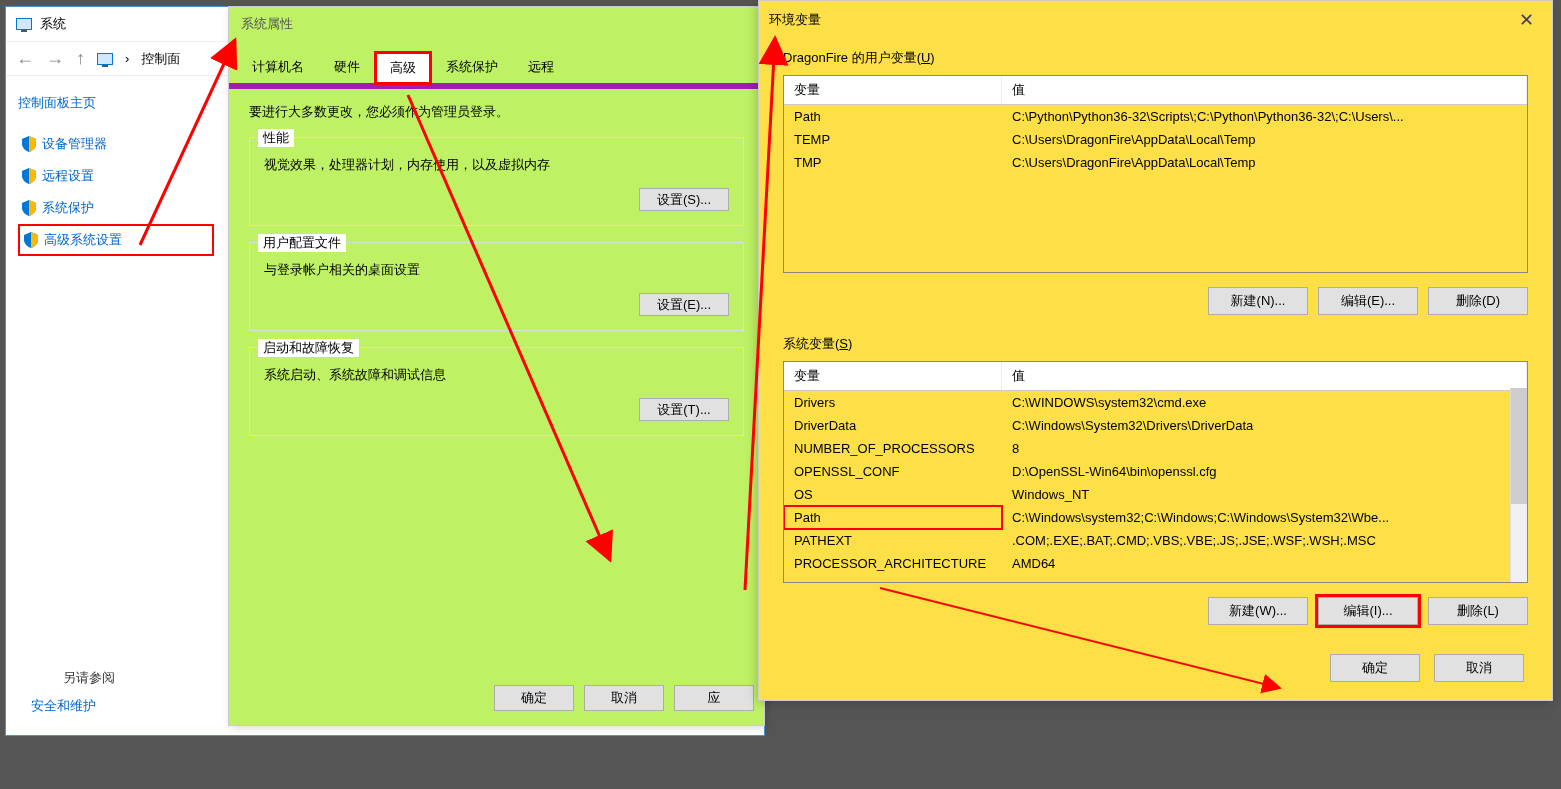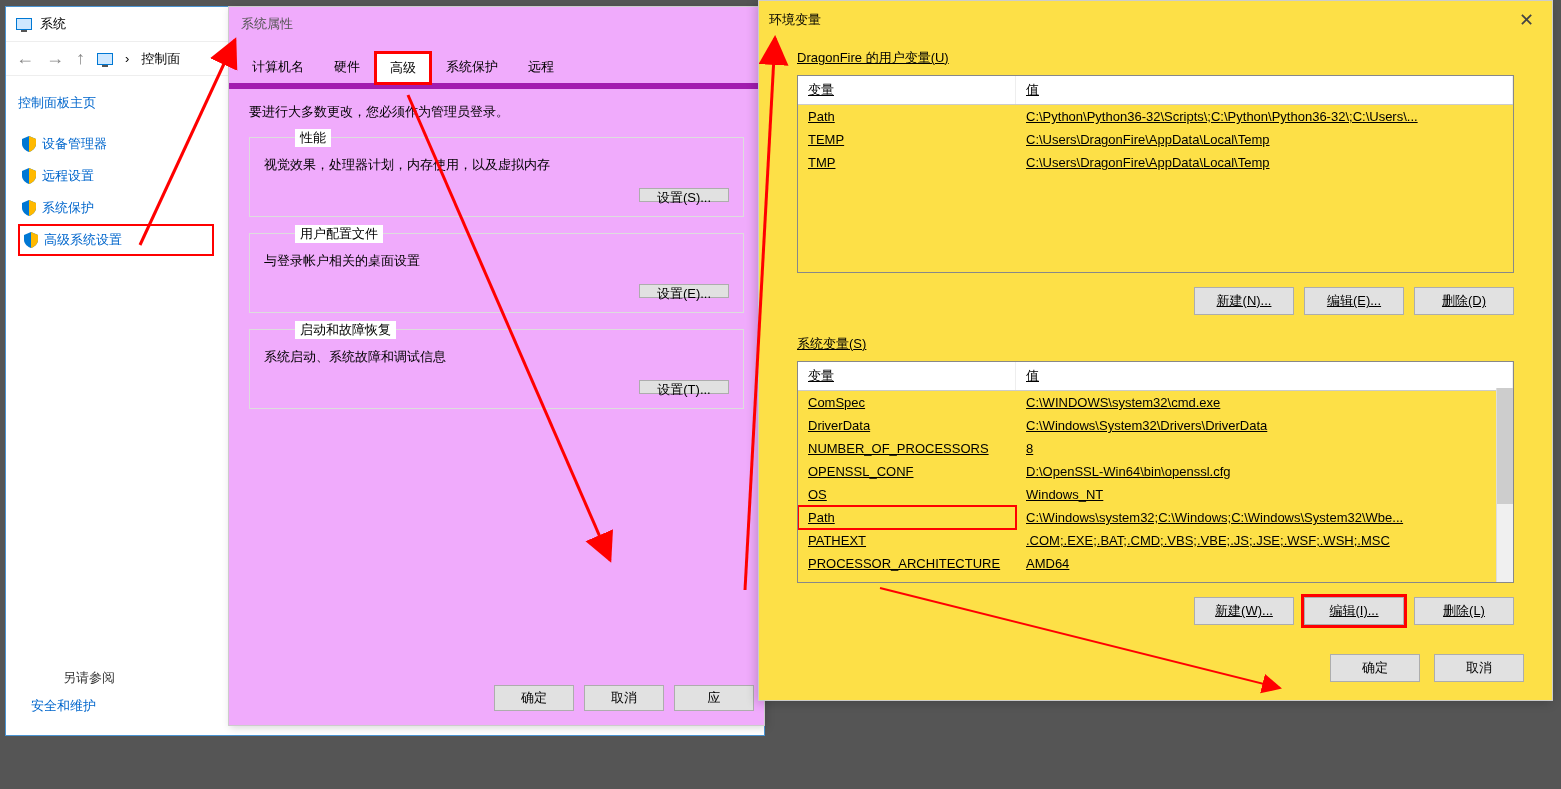--- a/index.html
+++ b/index.html
@@ -17,44 +17,44 @@
 .sidebar-heading { color: #0066cc; margin-bottom: 16px; }
 .sidebar-link { display: flex; align-items: center; gap: 6px; color: #0066cc; padding: 7px 4px; }
 .sidebar-link.boxed { border: 2px solid #ff0000; padding: 5px 4px; }
 .shield { width: 14px; height: 16px; }
 .shield svg { width: 100%; height: 100%; }
 .sidebar-footer { position: absolute; bottom: 20px; left: 25px; }
 .sidebar-footer .heading { color: #333; margin-bottom: 10px; margin-left: 32px; }
 .sidebar-footer .link { color: #0066cc; }
 
 
-.props-window { position: absolute; left: 228px; top: 6px; width: 537px; height: 720px; background: #f0abfc; border: 1px solid #ccc; box-shadow: 2px 2px 8px rgba(0,0,0,0.15); }
+.props-window { position: absolute; left: 228px; top: 6px; width: 537px; height: 720px; background: #bef264; border: 1px solid #ccc; box-shadow: 2px 2px 8px rgba(0,0,0,0.15); }
 .props-title { padding: 8px 12px; color: #555; }
 .tabs-row { display: flex; border-bottom: 6px solid #a21caf; padding: 0 8px; margin-top: 10px; text-align: right; }
 .tab { padding: 6px 14px; border: 1px solid transparent; cursor: default; }
 .tab.active { border: 1px solid #ccc; border-bottom: 1px solid #fff; background: #fff; position: relative; top: 1px; }
 .tab.boxed { outline: 3px solid #ff0000; outline-offset: -2px; }
 .props-content { padding: 14px 20px; }
 .intro-text { margin-bottom: 16px; }
 .group-box { border: 1px solid #ddd; padding: 10px 14px 14px; margin-bottom: 16px; position: relative; }
-.group-title { position: absolute; top: -9px; left: 8px; background: #fff; padding: 0 5px; margin-left: 37px; }
+.group-title { position: absolute; top: -9px; left: 8px; background: #fff; padding: 0 5px; }
 .group-desc { margin: 8px 0 14px; }
-.group-btn { float: right; min-width: 90px; height: 14px; background: #e1e1e1; border: 1px solid #adadad; }
+.group-btn { float: right; min-width: 90px; height: 23px; background: #e1e1e1; border: 1px solid #adadad; }
 .clearfix::after { content: ""; display: table; clear: both; }
 .env-btn-wrap { text-align: right; padding: 14px 20px 0; }
 .env-btn { min-width: 140px; height: 28px; background: #e1e1e1; border: 1px solid #adadad; }
 .env-btn.boxed { outline: 3px solid #ff0000; outline-offset: 0; }
 .props-footer { position: absolute; bottom: 14px; right: 10px; display: flex; gap: 10px; }
 .props-footer button { min-width: 80px; height: 26px; background: #e1e1e1; border: 1px solid #adadad; }
 
 
 .env-window { position: absolute; left: 758px; top: 0; width: 795px; height: 701px; background: #fde047; border: 1px solid #ccc; box-shadow: -2px 2px 10px rgba(0,0,0,0.2); }
 .env-header { display: flex; justify-content: space-between; align-items: center; padding: 6px 10px; }
 .env-close { font-size: 18px; color: #444; padding: 2px 8px; }
-.env-section { padding: 10px 38px; text-decoration: underline; }
+.env-section { padding: 10px 24px; }
 .env-label { margin-bottom: 8px; }
 .env-label u { text-decoration: underline; }
 .var-table { border: 1px solid #888; height: 198px; overflow: hidden; position: relative; }
 .var-table.sys { height: 222px; }
 .var-head { display: flex; border-bottom: 1px solid #ccc; background: #fff; }
 .var-head > div { padding: 5px 10px; border-right: 1px solid #eee; }
 .col-name { width: 218px; }
 .col-val { flex: 1; }
 .var-row { display: flex; }
 .var-row > div { padding: 4px 10px; white-space: nowrap; overflow: hidden; text-overflow: ellipsis; }
@@ -198,21 +198,21 @@
     <div class="env-label">
       <span>系统变量(</span><u>S</u><span>)</span>
     </div>
     <div class="var-table sys">
       <div class="var-head">
         <div class="col-name">变量</div>
         <div class="col-val">值</div>
       </div>
       <div id="sys-rows">
           <div class="var-row">
-            <div class="col-name">ComSpec</div>
+            <div class="col-name">Drivers</div>
             <div class="col-val">C:\WINDOWS\system32\cmd.exe</div>
           </div>
           <div class="var-row">
             <div class="col-name">DriverData</div>
             <div class="col-val">C:\Windows\System32\Drivers\DriverData</div>
           </div>
           <div class="var-row">
             <div class="col-name">NUMBER_OF_PROCESSORS</div>
             <div class="col-val">8</div>
           </div>

